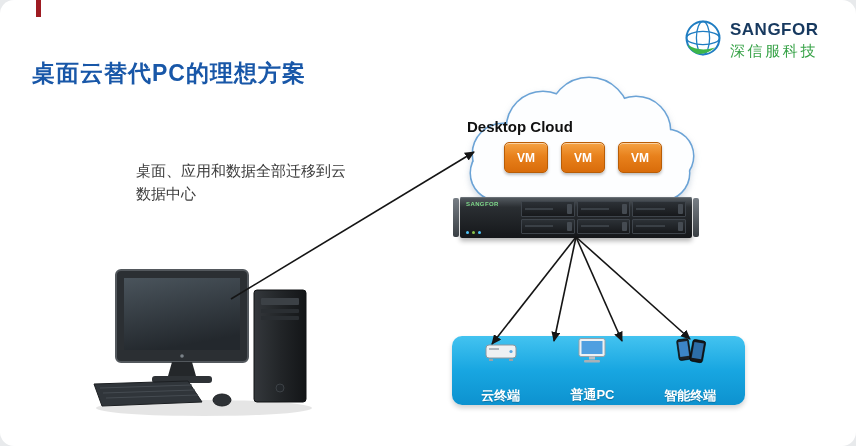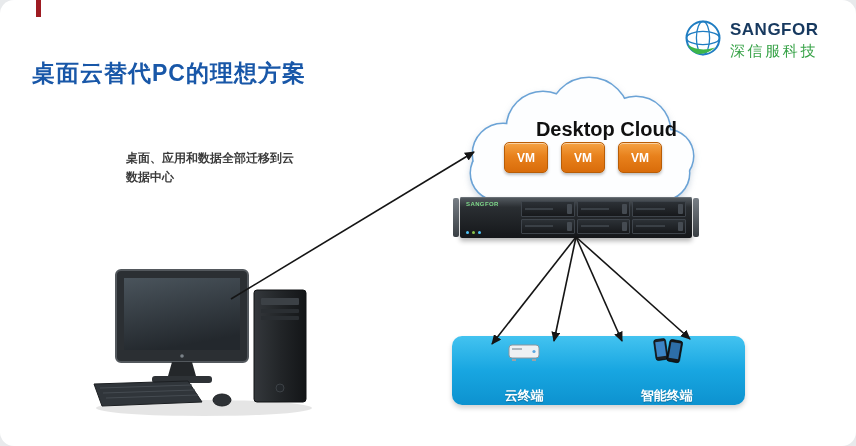--- a/index.html
+++ b/index.html
@@ -12,25 +12,25 @@
 
   .corner-tick{position:absolute;left:36px;top:0;width:5px;height:17px;background:#9e1b22;}
 
   .title{position:absolute;left:32px;top:58px;margin:0;font-size:23px;font-weight:bold;color:#1857a8;letter-spacing:1px;}
 
   .logo{position:absolute;left:684px;top:19px;display:flex;align-items:center;gap:8px;}
   .logo-text{display:flex;flex-direction:column;}
   .logo-name{font-size:17px;font-weight:bold;color:#17395f;letter-spacing:0.5px;}
   .logo-sub{font-size:15px;color:#38a348;letter-spacing:2.6px;margin-top:2px;}
 
-  .desc{position:absolute;left:120px;top:143px;margin:6px;font-size:12px;color:#3b3b3b;line-height:1.55;white-space:pre-line;font-weight:bold;}
+  .desc{position:absolute;left:120px;top:143px;margin:16px;font-size:15px;color:#3b3b3b;line-height:1.55;white-space:pre-line;}
 
   .cloud-wrap{position:absolute;left:455px;top:76px;width:250px;height:134px;}
   .cloud-svg{position:absolute;inset:0;filter:drop-shadow(0 3px 3px rgba(90,120,150,0.28));}
-  .cloud-label{position:absolute;left:0;width:222px;top:42px;text-align:right;font-size:20px;font-weight:bold;color:#101010;}
+  .cloud-label{position:absolute;left:12px;width:222px;top:42px;text-align:left;font-size:15px;font-weight:bold;color:#101010;}
   .vm-row{position:absolute;left:49px;top:66px;display:flex;gap:13px;}
   .vm{width:42px;height:29px;border-radius:5px;
       background:linear-gradient(180deg,#f5a345 0%,#e8811c 45%,#d96c0a 100%);
       border:1px solid #b95d06;color:#fff;font-size:12px;font-weight:bold;
       display:flex;align-items:center;justify-content:center;
       box-shadow:inset 0 1px 0 rgba(255,255,255,0.5),0 2px 3px rgba(0,0,0,0.25);}
 
   .server{position:absolute;left:460px;top:197px;width:232px;height:41px;
       background:linear-gradient(180deg,#565d63 0%,#2a2e32 25%,#15171a 100%);
       border-radius:2px;display:flex;gap:5px;padding:4px 6px;box-sizing:border-box;
@@ -175,20 +175,31 @@
           <rect x="8" y="12" width="10" height="2" fill="#aeb6bd"></rect>
           <circle cx="30" cy="15.5" r="1.6" fill="#5aa7e0"></circle>
           <rect x="8" y="23" width="4" height="2" fill="#9aa2a9"></rect>
           <rect x="28" y="23" width="4" height="2" fill="#9aa2a9"></rect>
         </svg>
       </span>
       <span class="device-label">云终端</span>
     </div>
     <div class="device">
       <span>
+        <svg viewBox="0 0 40 28" width="40" height="28">
+          <rect x="7" y="1.5" width="26" height="18" rx="2" fill="#eef1f3" stroke="#97a0a7"></rect>
+          <rect x="9.5" y="4" width="21" height="13" fill="#4f9fe0"></rect>
+          <rect x="17" y="19.5" width="6" height="3" fill="#b9c0c6"></rect>
+          <rect x="12" y="23" width="16" height="2.5" rx="1" fill="#a9b1b7"></rect>
+        </svg>
+      </span>
+      <span class="device-label">普通PC</span>
+    </div>
+    <div class="device">
+      <span>
         <svg viewBox="0 0 40 30" width="40" height="30">
           <g transform="rotate(-8 14 15)">
             <rect x="8" y="3" width="12" height="21" rx="2.5" fill="#1c2125" stroke="#000" stroke-width="0.6"></rect>
             <rect x="9.5" y="5.5" width="9" height="15" fill="#3c85c6"></rect>
           </g>
           <g transform="rotate(10 27 16)">
             <rect x="21" y="4" width="13" height="22" rx="2.5" fill="#14171a" stroke="#000" stroke-width="0.6"></rect>
             <rect x="22.7" y="6.5" width="9.6" height="16" fill="#2d6ea8"></rect>
           </g>
         </svg>

